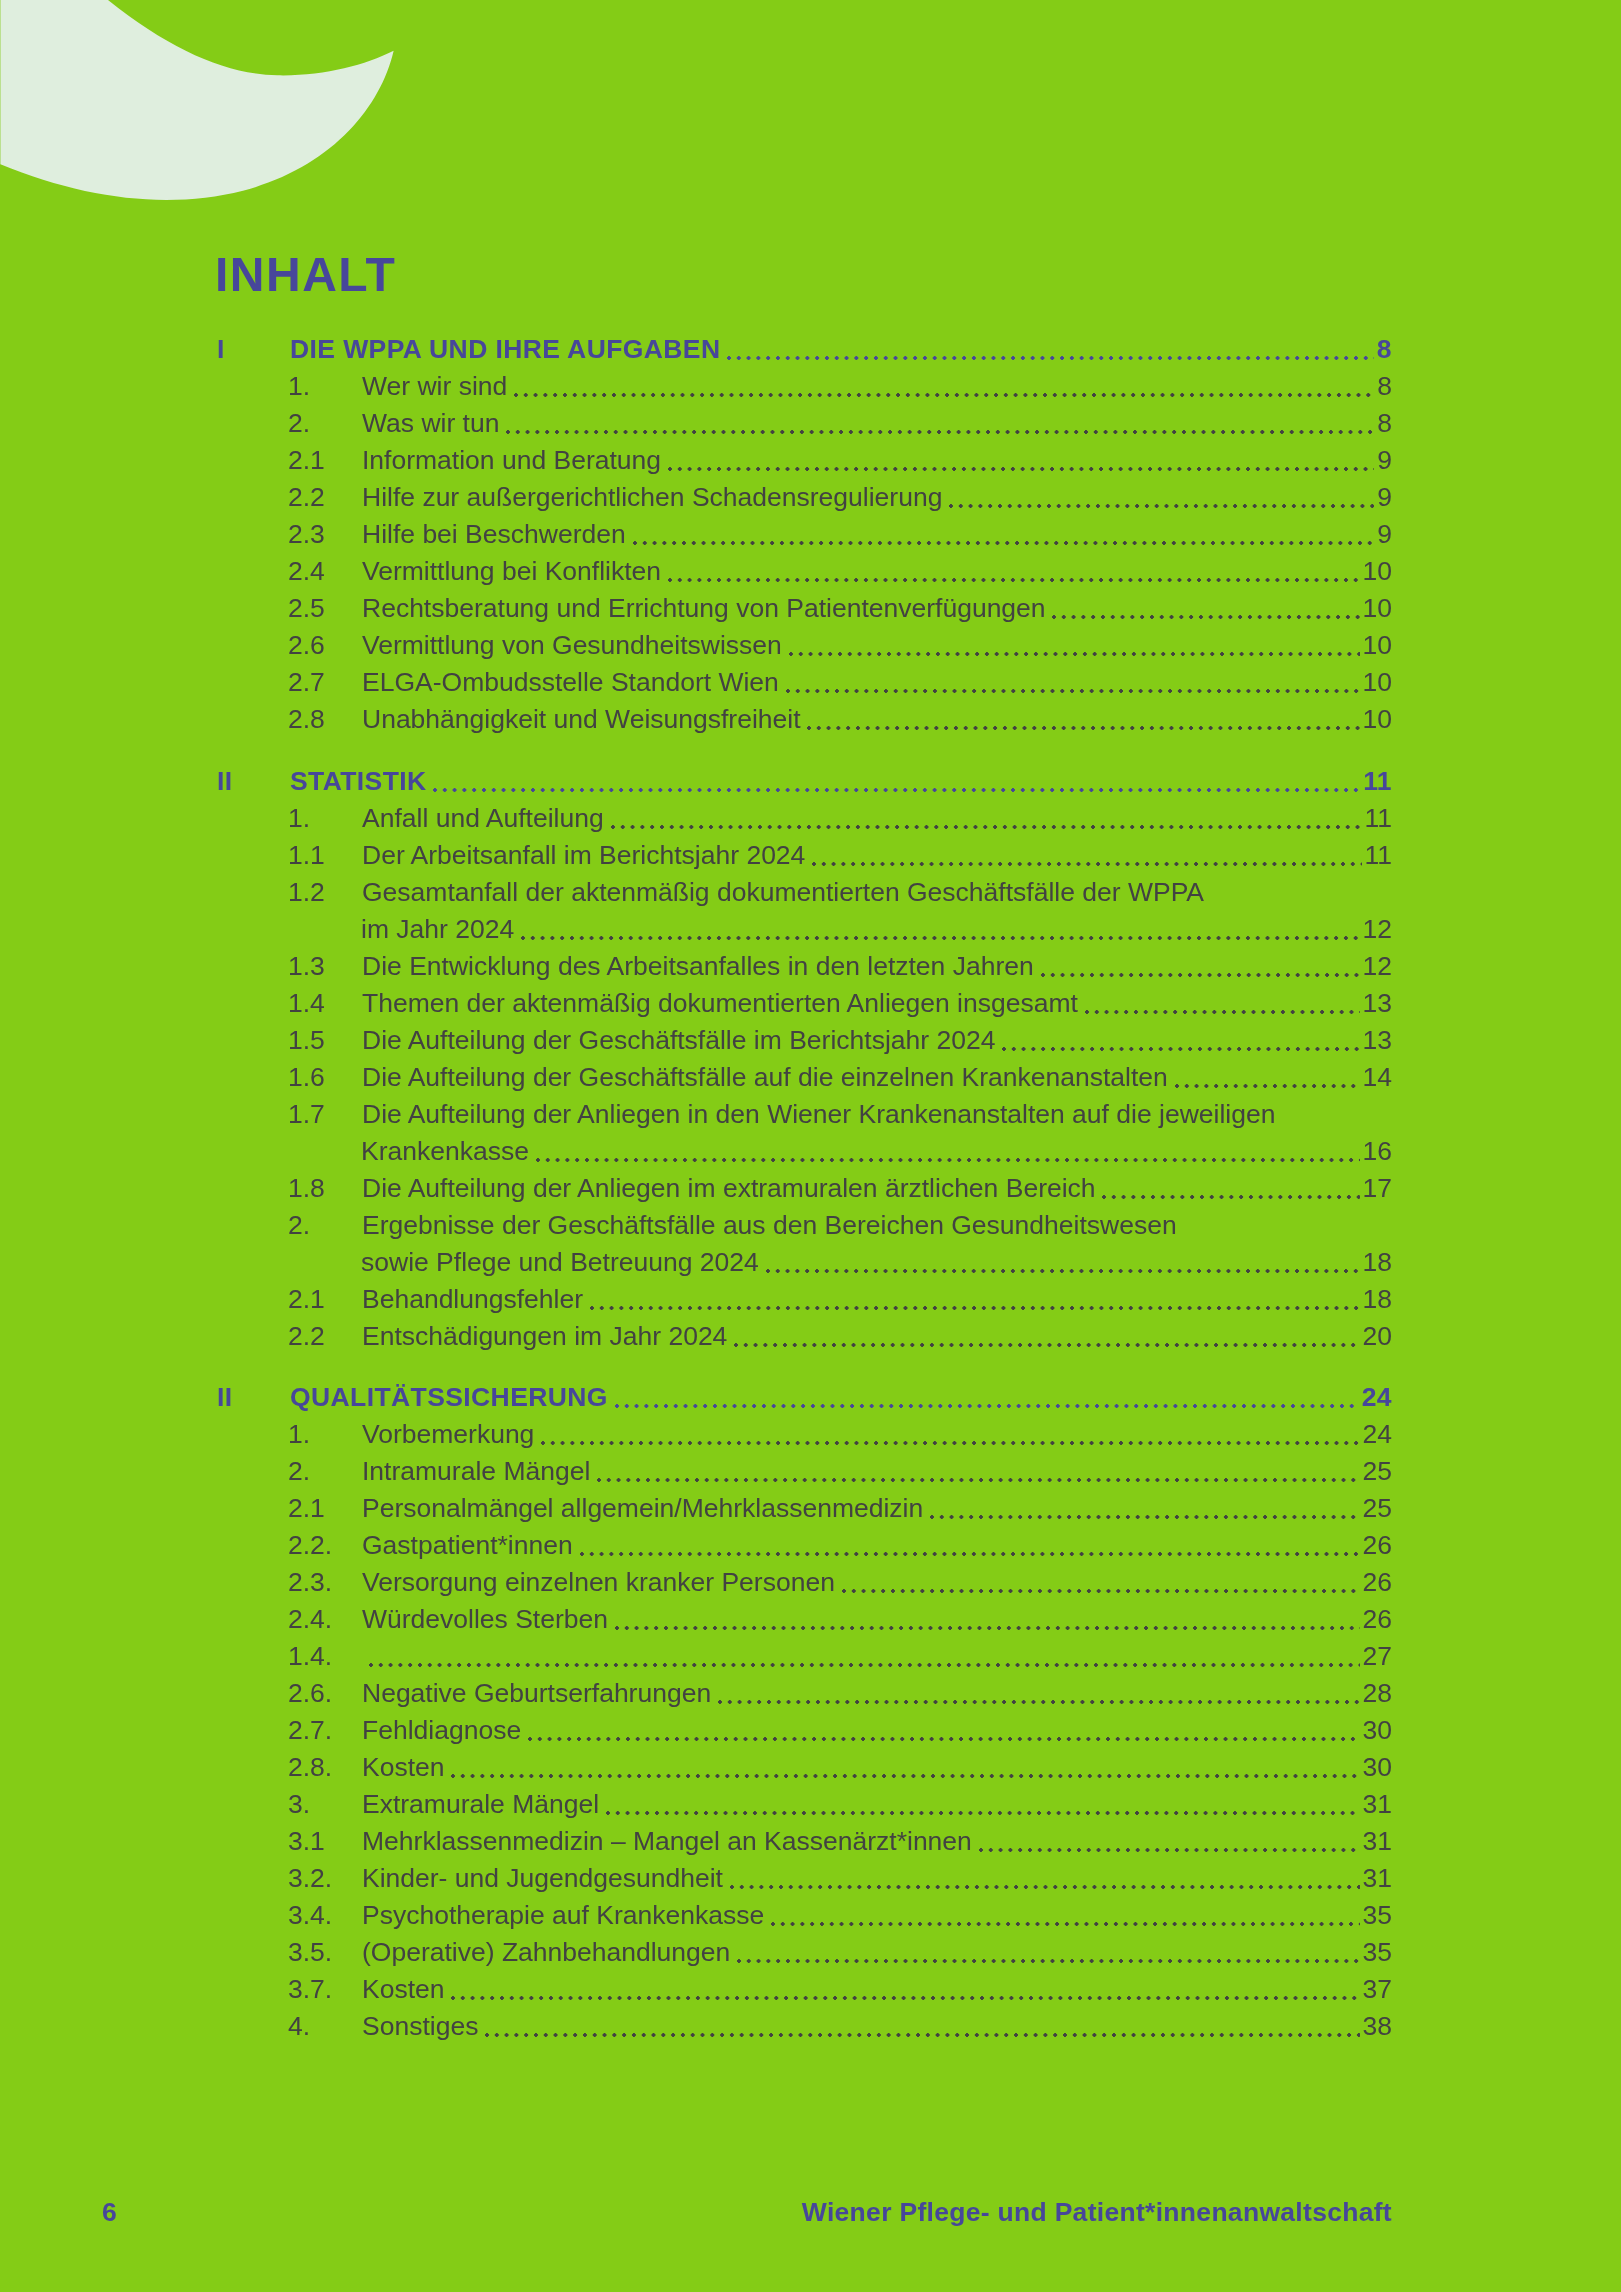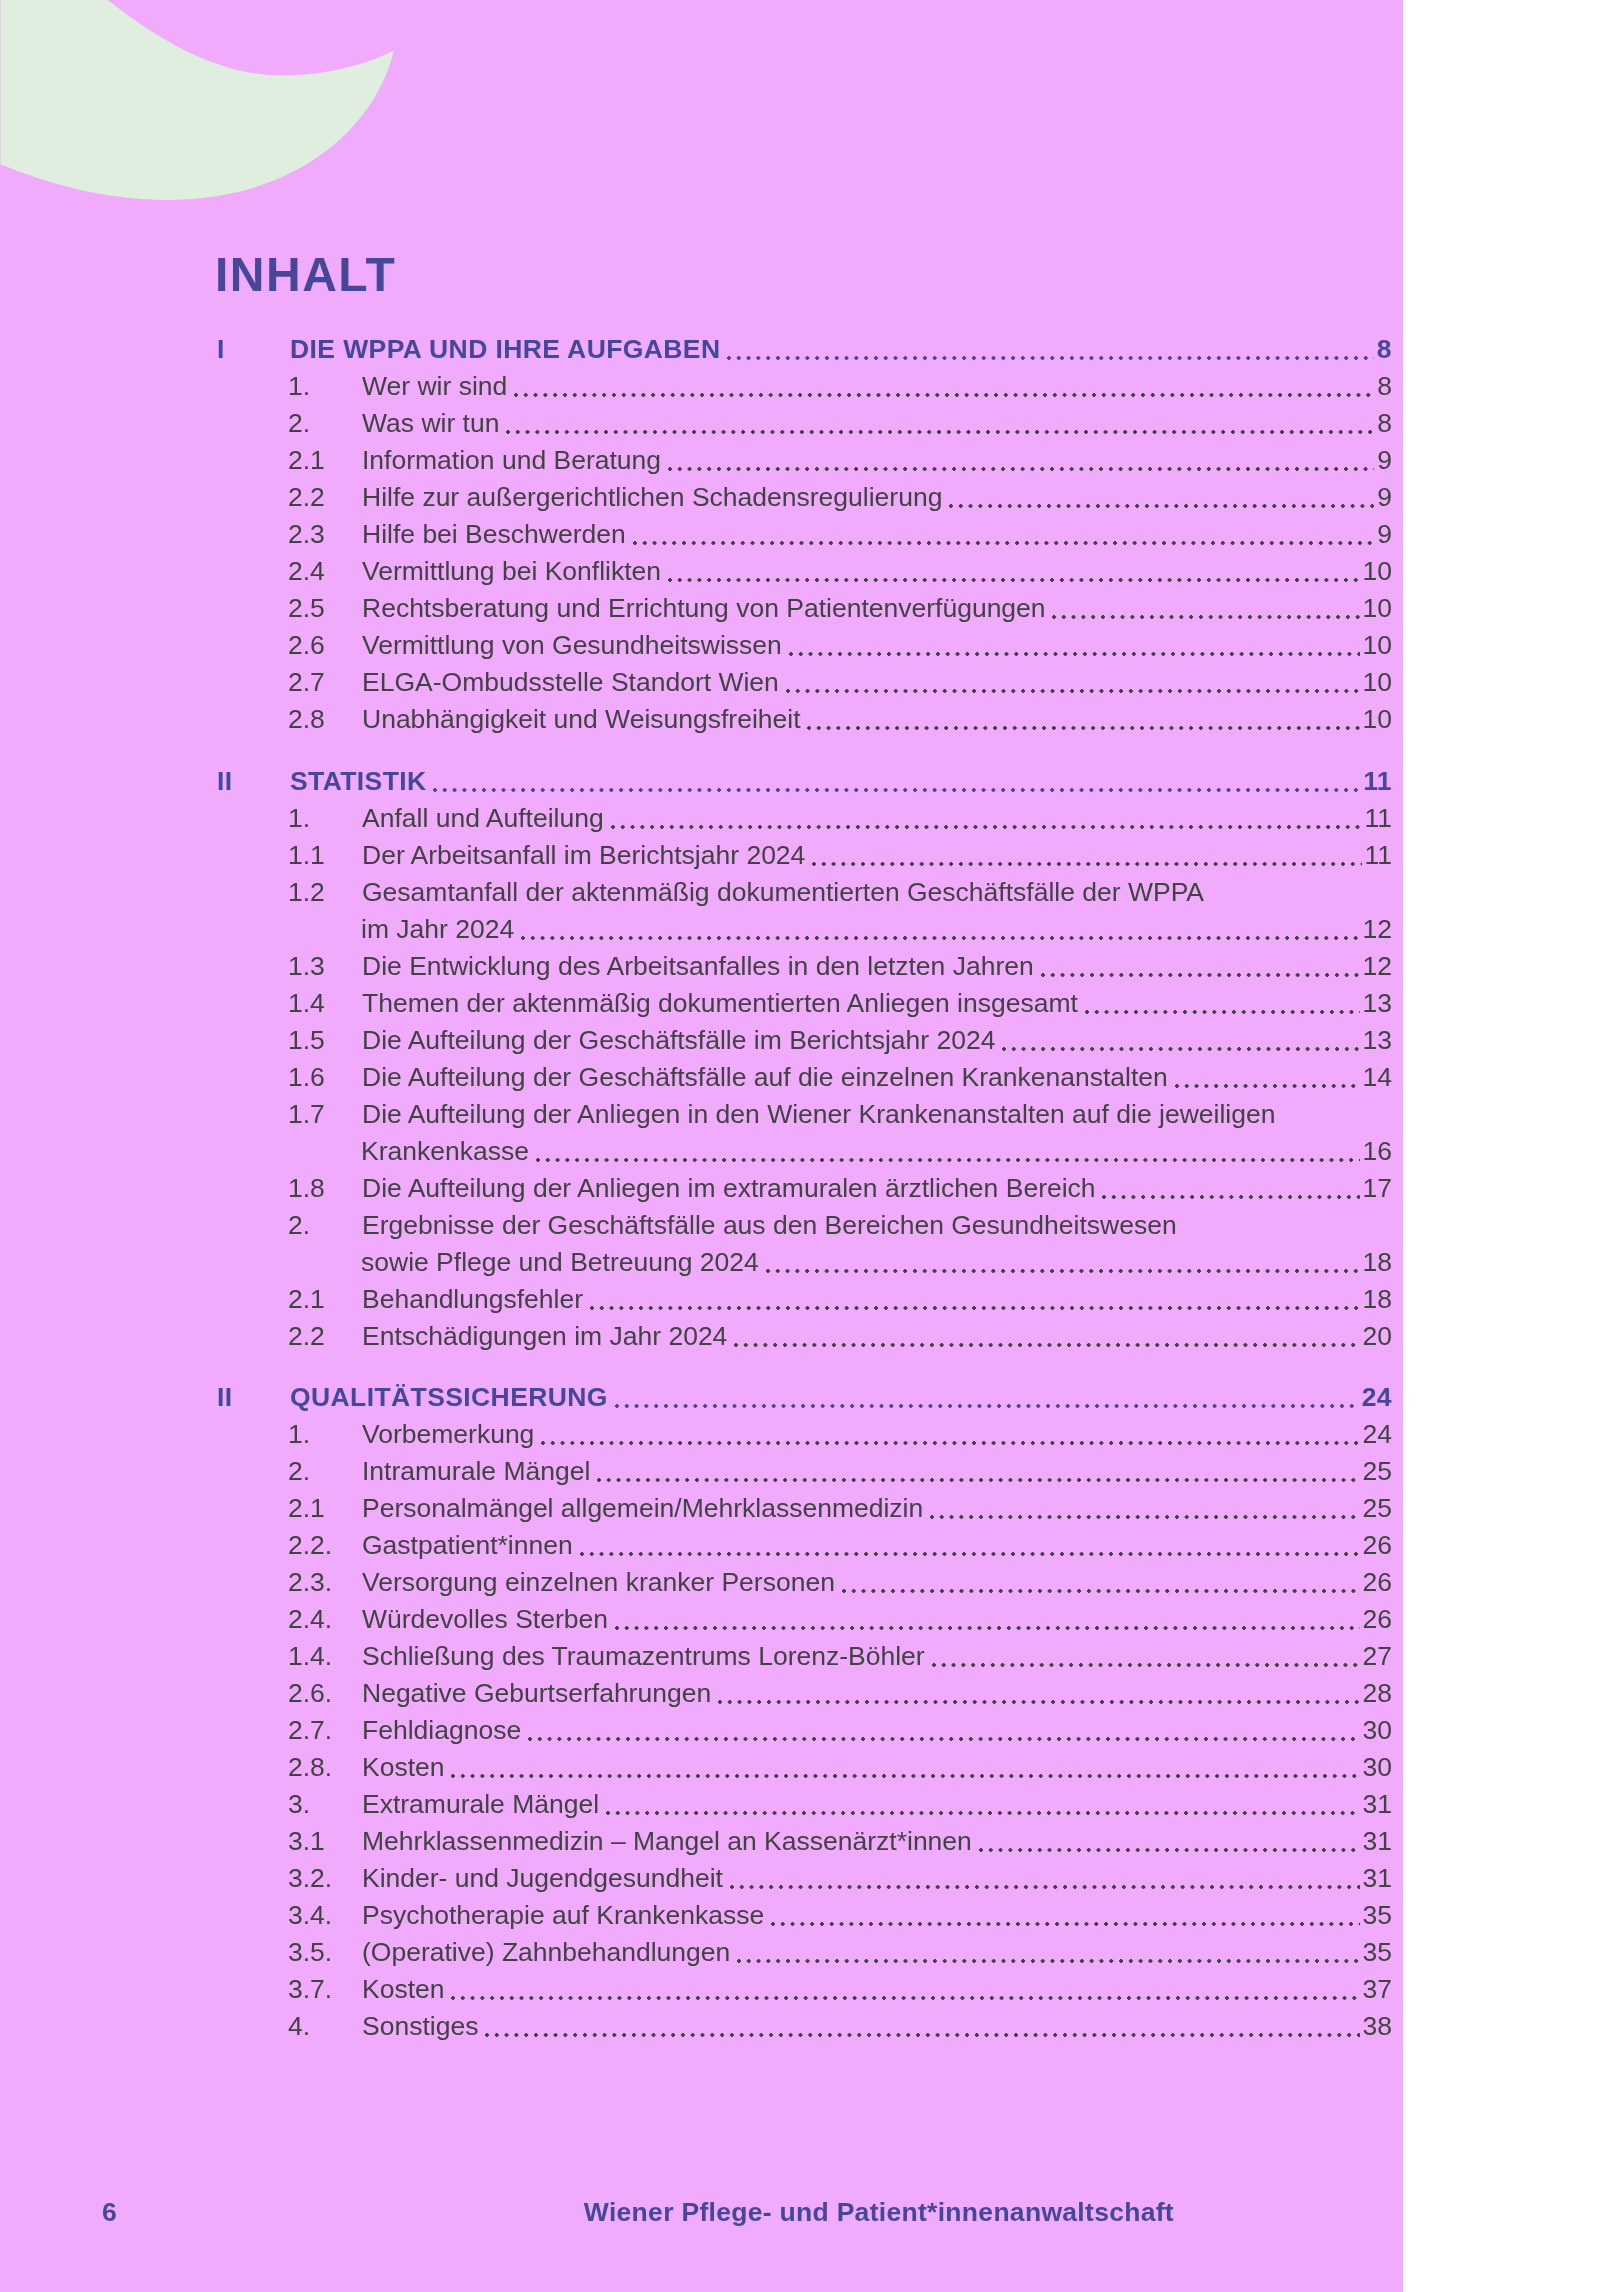--- a/index.html
+++ b/index.html
@@ -1,19 +1,19 @@
 <!DOCTYPE html>
 <html><head>
 <meta charset="utf-8">
 <style>
   html,body { margin:0; padding:0; background:#ffffff; }
   .page {
     position:relative;
-    width:1403px; height:2293px;
-    background:#f0abfc;
+    width:1621px; height:2293px;
+    background:#84cc16;
     overflow:hidden;
     font-family:"Liberation Sans", sans-serif;
   }
   .corner-shape { position:absolute; left:0; top:0; }
   h1.doc-title {
     position:absolute;
     left:215px; top:251px;
     margin:0;
     font-size:48px;
     font-weight:bold;
@@ -280,21 +280,20 @@
         <span class="page-num">26</span>
       </a>
       <a class="toc-row entry">
         <span class="num">2.4.</span>
         <span class="label">Würdevolles Sterben</span>
         <span class="leader"></span>
         <span class="page-num">26</span>
       </a>
       <a class="toc-row entry">
         <span class="num">1.4.</span>
-        <span class="label">Schließung des Traumazentrums Lorenz-Böhler</span>
         <span class="leader"></span>
         <span class="page-num">27</span>
       </a>
       <a class="toc-row entry">
         <span class="num">2.6.</span>
         <span class="label">Negative Geburtserfahrungen</span>
         <span class="leader"></span>
         <span class="page-num">28</span>
       </a>
       <a class="toc-row entry">

